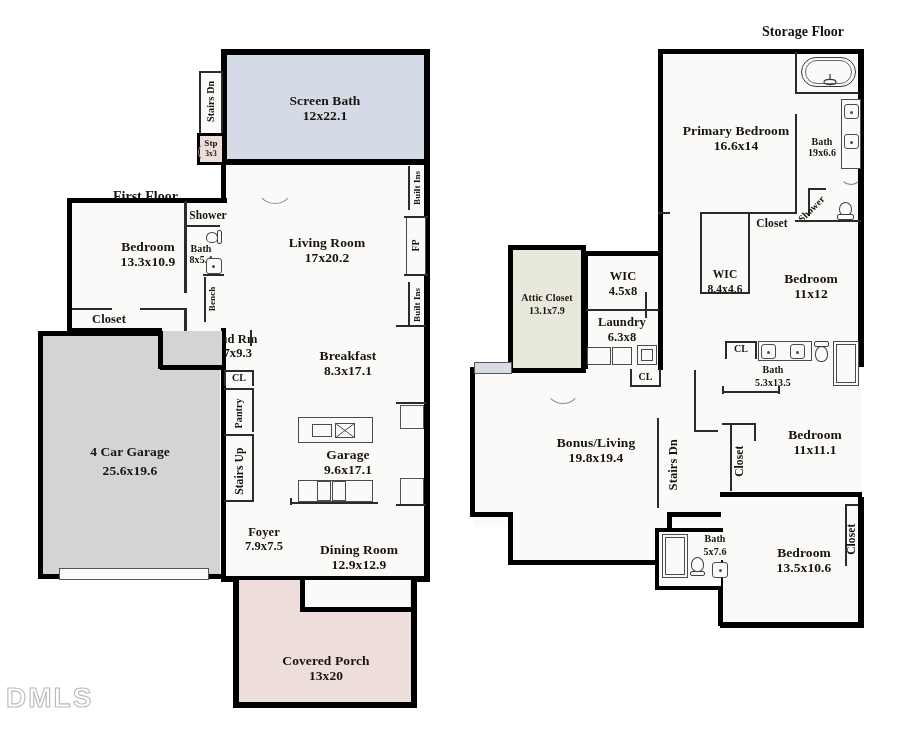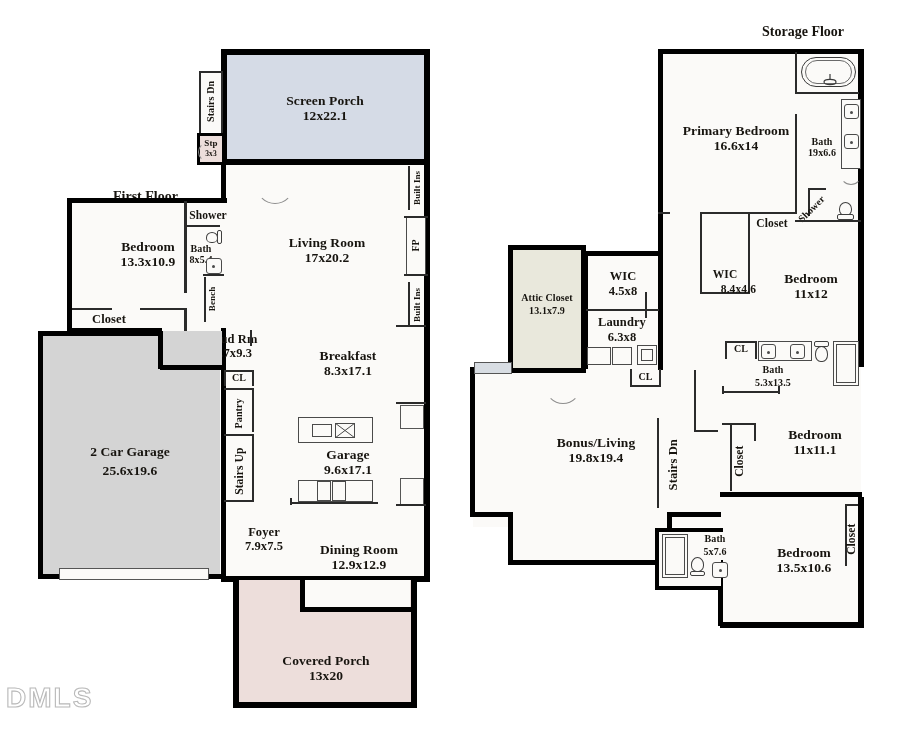--- a/index.html
+++ b/index.html
@@ -187,34 +187,34 @@
     <div class="lbl t13" style="left:300px;top:558px;width:118px;">12.9x12.9</div>
 
     <div class="room fill-gray" style="left:42px;top:331px;width:178px;height:245px;"></div>
     <div class="room fill-gray" style="left:160px;top:331px;width:62px;height:38px;"></div>
     <div class="w" style="left:38px;top:331px;width:124px;height:5px;"></div>
     <div class="w" style="left:160px;top:365px;width:62px;height:5px;"></div>
     <div class="w" style="left:158px;top:331px;width:5px;height:38px;"></div>
     <div class="w" style="left:38px;top:331px;width:5px;height:248px;"></div>
     <div class="w" style="left:38px;top:574px;width:184px;height:5px;"></div>
     <div class="win" style="left:59px;top:568px;width:148px;height:10px;"></div>
-    <div class="lbl t13" style="left:62px;top:445px;width:136px;">2 Car Garage</div>
+    <div class="lbl t13" style="left:62px;top:445px;width:136px;">4 Car Garage</div>
     <div class="lbl t13" style="left:62px;top:464px;width:136px;">25.6x19.6</div>
 
     <div class="room fill-pink" style="left:236px;top:580px;width:181px;height:125px;"></div>
     <div class="room fill-white" style="left:302px;top:580px;width:108px;height:30px;"></div>
     <div class="w" style="left:233px;top:577px;width:6px;height:131px;"></div>
     <div class="w" style="left:233px;top:702px;width:184px;height:6px;"></div>
     <div class="w" style="left:411px;top:577px;width:6px;height:131px;"></div>
     <div class="w" style="left:300px;top:607px;width:114px;height:5px;"></div>
     <div class="w" style="left:300px;top:577px;width:5px;height:34px;"></div>
     <div class="lbl t13" style="left:266px;top:654px;width:120px;">Covered Porch</div>
     <div class="lbl t13" style="left:266px;top:669px;width:120px;">13x20</div>
 
-    <div class="lbl t13" style="left:265px;top:94px;width:120px;">Screen Porch</div>
+    <div class="lbl t13" style="left:265px;top:94px;width:120px;">Screen Bath</div>
     <div class="lbl t13" style="left:265px;top:109px;width:120px;">12x22.1</div>
   </div>
 
   <div>
 
     <div class="title" style="left:762px;top:24px;">Storage Floor</div>
 
     <div class="room fill-white" style="left:661px;top:52px;width:200px;height:315px;"></div>
 
     <div class="room fill-white" style="left:720px;top:367px;width:141px;height:258px;"></div>
@@ -265,21 +265,21 @@
 
     <div class="thin" style="left:700px;top:212px;width:96px;height:2px;"></div>
     <div class="thin" style="left:700px;top:212px;width:2px;height:28px;"></div>
     <div class="thin" style="left:748px;top:212px;width:2px;height:28px;"></div>
     <div class="lbl t11" style="left:748px;top:217px;width:48px;">Closet</div>
 
     <div class="thin" style="left:700px;top:214px;width:2px;height:80px;"></div>
     <div class="thin" style="left:748px;top:240px;width:2px;height:54px;"></div>
     <div class="thin" style="left:700px;top:292px;width:50px;height:2px;"></div>
     <div class="lbl t11" style="left:702px;top:268px;width:46px;">WIC</div>
-    <div class="lbl t11" style="left:694px;top:283px;width:62px;text-align:right;">8.4x4.6</div>
+    <div class="lbl t11" style="left:694px;top:283px;width:62px;">8.4x4.6</div>
 
     <div class="lbl t12" style="left:590px;top:270px;width:66px;">WIC</div>
     <div class="lbl t12" style="left:590px;top:285px;width:66px;">4.5x8</div>
     <div class="thin" style="left:585px;top:309px;width:74px;height:2px;"></div>
     <div class="thin" style="left:645px;top:292px;width:2px;height:26px;"></div>
 
     <div class="lbl t12" style="left:586px;top:316px;width:72px;">Laundry</div>
     <div class="lbl t12" style="left:586px;top:331px;width:72px;">6.3x8</div>
     <div class="fx" style="left:587px;top:347px;width:24px;height:18px;border-width:1.3px;"></div>
     <div class="fx" style="left:612px;top:347px;width:20px;height:18px;"></div>

